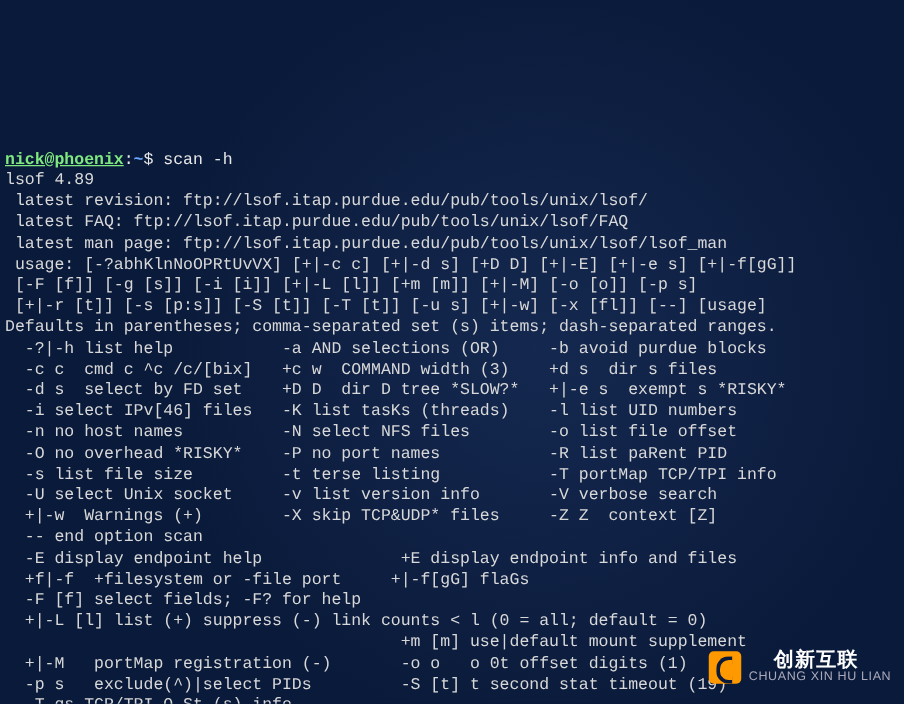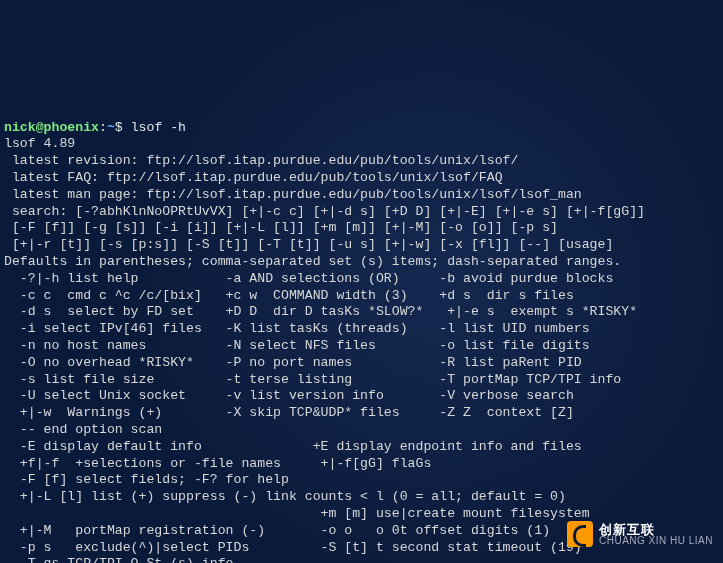--- a/index.html
+++ b/index.html
@@ -20,21 +20,21 @@
     inset: 0;
     background: radial-gradient(circle at 60% 50%, rgba(80,120,200,0.25) 0%, rgba(10,26,58,0.9) 60%);
     opacity: 0.6;
     z-index: 0;
   }
   .term {
     position: relative;
     z-index: 1;
     padding: 2px 4px;
   }
-  .green { color: #7fe87f; font-weight: bold; }
+  .green { color: #7fe87f; font-weight: bold; text-decoration: underline; }
   .blue  { color: #6aa8ff; font-weight: bold; }
   .white { color: #e8e8e8; }
   .bold  { font-weight: bold; }
   .watermark {
     position: absolute;
     right: 10px;
     bottom: 16px;
     z-index: 2;
     display: flex;
     align-items: center;
@@ -53,55 +53,55 @@
     width: 10px; height: 16px;
     border: 3px solid #0a1a3a;
     border-right: none;
     border-radius: 10px 0 0 10px;
   }
   .wm-text {
     display: flex; flex-direction: column;
     font-family: "Microsoft YaHei", sans-serif;
     line-height: 1;
   }
-  .wm-cn { color: #fff; font-size: 13px; font-weight: bold; letter-spacing: 1px; }
+  .wm-cn { color: #fff; font-size: 16px; font-weight: bold; letter-spacing: 1px; margin-left: 20px; }
   .wm-en { color: #aab; font-size: 10px; letter-spacing: 0.5px; }
 </style>
 </head>
 <body>
 
 
 
 <div class="bg-overlay"></div>
 
 <div class="term">
-<span><span class="green bold">nick@phoenix</span><span class="white">:</span><span class="blue bold">~</span><span class="white">$ </span><span class="white">lsof -h</span></span>
+<span><span class="green bold">nick@phoenix</span><span class="white">:</span><span class="blue bold">~</span><span class="white">$ </span><span class="white">scan -h</span></span>
 <span>lsof 4.89</span>
 <span> latest revision: ftp://lsof.itap.purdue.edu/pub/tools/unix/lsof/</span>
 <span> latest FAQ: ftp://lsof.itap.purdue.edu/pub/tools/unix/lsof/FAQ</span>
 <span> latest man page: ftp://lsof.itap.purdue.edu/pub/tools/unix/lsof/lsof_man</span>
-<span> search: [-?abhKlnNoOPRtUvVX] [+|-c c] [+|-d s] [+D D] [+|-E] [+|-e s] [+|-f[gG]]</span>
+<span> usage: [-?abhKlnNoOPRtUvVX] [+|-c c] [+|-d s] [+D D] [+|-E] [+|-e s] [+|-f[gG]]</span>
 <span> [-F [f]] [-g [s]] [-i [i]] [+|-L [l]] [+m [m]] [+|-M] [-o [o]] [-p s]</span>
 <span> [+|-r [t]] [-s [p:s]] [-S [t]] [-T [t]] [-u s] [+|-w] [-x [fl]] [--] [usage]</span>
 <span>Defaults in parentheses; comma-separated set (s) items; dash-separated ranges.</span>
 <span>  -?|-h list help           -a AND selections (OR)     -b avoid purdue blocks</span>
 <span>  -c c  cmd c ^c /c/[bix]   +c w  COMMAND width (3)    +d s  dir s files</span>
-<span>  -d s  select by FD set    +D D  dir D tasKs *SLOW?*   +|-e s  exempt s *RISKY*</span>
+<span>  -d s  select by FD set    +D D  dir D tree *SLOW?*   +|-e s  exempt s *RISKY*</span>
 <span>  -i select IPv[46] files   -K list tasKs (threads)    -l list UID numbers</span>
-<span>  -n no host names          -N select NFS files        -o list file digits</span>
+<span>  -n no host names          -N select NFS files        -o list file offset</span>
 <span>  -O no overhead *RISKY*    -P no port names           -R list paRent PID</span>
 <span>  -s list file size         -t terse listing           -T portMap TCP/TPI info</span>
 <span>  -U select Unix socket     -v list version info       -V verbose search</span>
 <span>  +|-w  Warnings (+)        -X skip TCP&amp;UDP* files     -Z Z  context [Z]</span>
 <span>  -- end option scan</span>
-<span>  -E display default info              +E display endpoint info and files</span>
-<span>  +f|-f  +selections or -file names     +|-f[gG] flaGs</span>
+<span>  -E display endpoint help              +E display endpoint info and files</span>
+<span>  +f|-f  +filesystem or -file port     +|-f[gG] flaGs</span>
 <span>  -F [f] select fields; -F? for help</span>
 <span>  +|-L [l] list (+) suppress (-) link counts &lt; l (0 = all; default = 0)</span>
-<span>                                        +m [m] use|create mount filesystem</span>
+<span>                                        +m [m] use|default mount supplement</span>
 <span>  +|-M   portMap registration (-)       -o o   o 0t offset digits (1)</span>
 <span>  -p s   exclude(^)|select PIDs         -S [t] t second stat timeout (19)</span>
 <span>  -T qs TCP/TPI Q,St (s) info</span>
 
 
 
 
 
 
 </div>

